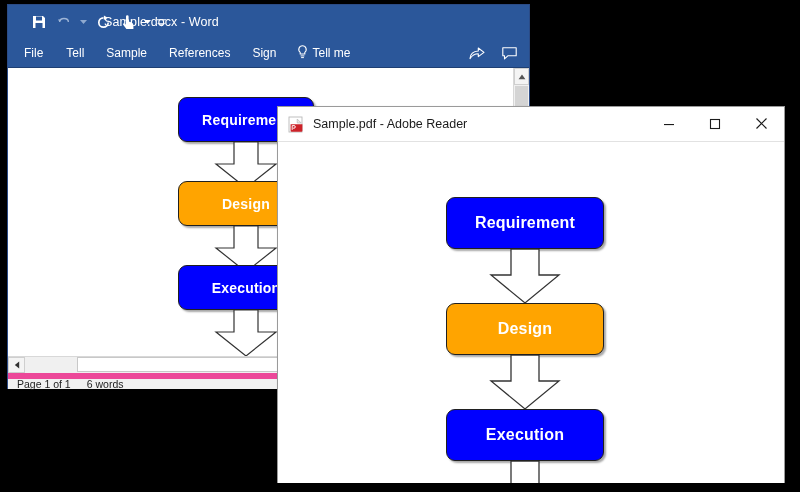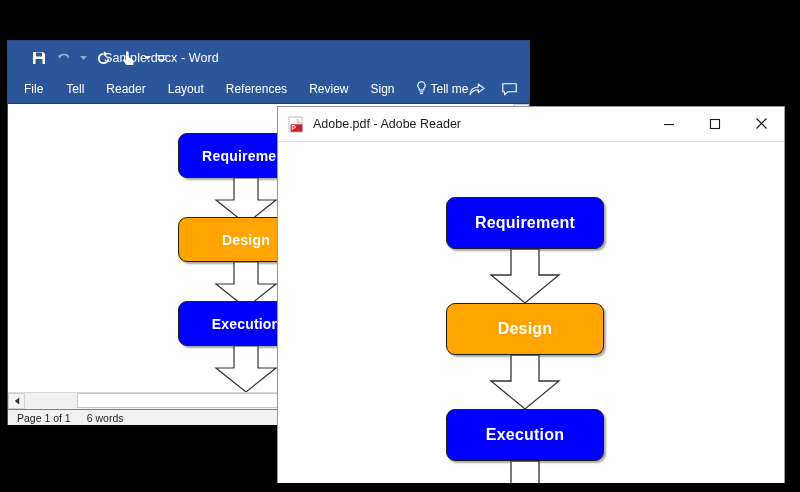--- a/index.html
+++ b/index.html
@@ -20,21 +20,20 @@
 
   
   #word-window {
     position: absolute;
     left: 8px;
     top: 5px;
     width: 521px;
     height: 383px;
     background: #ffffff;
     box-shadow: 0 0 0 1px #2b4b86;
-    margin-top: 36px;
   }
   .word-titlebar {
     position: relative;
     height: 34px;
     background: #2b579a;
     display: flex;
     align-items: center;
   }
   .qat {
     display: flex;
@@ -238,21 +237,21 @@
     box-sizing: border-box;
   }
 
   .word-status {
     position: absolute;
     left: 0;
     right: 0;
     bottom: 0;
     height: 16px;
     background: #f1f1f1;
-    border-top: 1px solid #ec4899;
+    border-top: 6px solid #ec4899;
     box-sizing: border-box;
     display: flex;
     align-items: center;
     font-size: 10.5px;
     color: #1d1d1d;
   }
   .status-item { padding-left: 10px; white-space: nowrap; }
   .status-item.first { padding-left: 9px; }
   .status-item.second { padding-left: 16px; }
 
@@ -380,24 +379,22 @@
         </div>
       </div>
 
       <div class="word-title">Sample.docx  -  Word</div>
 
     </div>
 
     <div class="word-ribbon">
       <div class="rtab rtab-file">File</div>
       <div class="rtab">Tell</div>
-      <div class="rtab">Reader</div>
-      <div class="rtab">Layout</div>
+      <div class="rtab">Sample</div>
       <div class="rtab">References</div>
-      <div class="rtab">Review</div>
       <div class="rtab">Sign</div>
       <div class="tellme">
         <span>
           <svg width="11" height="14" viewBox="0 0 11 14">
             <path d="M5.5 0.8 a3.7 3.7 0 0 1 2.3 6.6 v1.6 h-4.6 v-1.6 a3.7 3.7 0 0 1 2.3 -6.6 z" fill="none" stroke="#ffffff" stroke-width="1.1"></path>
             <rect x="3.6" y="10.4" width="3.8" height="1" fill="#ffffff"></rect>
             <rect x="4.1" y="12.1" width="2.8" height="1" fill="#ffffff"></rect>
           </svg>
         </span>
         <span>Tell me</span>
@@ -485,21 +482,21 @@
     <div class="pdf-titlebar">
       <span class="pdf-icon">
         <svg width="17" height="17" viewBox="0 0 17 17">
           <rect x="1" y="1" width="13" height="15" fill="#ffffff" stroke="#b9b9b9" stroke-width="0.9"></rect>
           <path d="M3 3.2 h6.6 l3.4 3.4 v8.2 h-10 z" fill="#ffffff"></path>
           <path d="M2.6 8.2 h11.8 v6.6 a1 1 0 0 1 -1 1 h-9.8 a1 1 0 0 1 -1 -1 z" fill="#cc2229"></path>
           <path d="M4.2 13.9 v-4.3 h1.8 a1.3 1.3 0 0 1 0 2.6 h-0.9" fill="none" stroke="#ffffff" stroke-width="0.95"></path>
           <path d="M9.2 3.0 l4.0 4.0 h-4.0 z" fill="#e8e8e8" stroke="#b9b9b9" stroke-width="0.7"></path>
         </svg>
       </span>
-      <div class="pdf-title">Adobe.pdf - Adobe Reader</div>
+      <div class="pdf-title">Sample.pdf - Adobe Reader</div>
 
       <div class="pdf-caps">
         <div class="pdf-cap">
           <svg width="12" height="12" viewBox="0 0 12 12">
               <rect x="1" y="6" width="10" height="1.1" fill="#1b1b1b"></rect>
             </svg>
         </div>
         <div class="pdf-cap">
           <svg width="12" height="12" viewBox="0 0 12 12">
               <rect x="1.5" y="1.5" width="9" height="9" fill="none" stroke="#1b1b1b" stroke-width="1.1"></rect>

